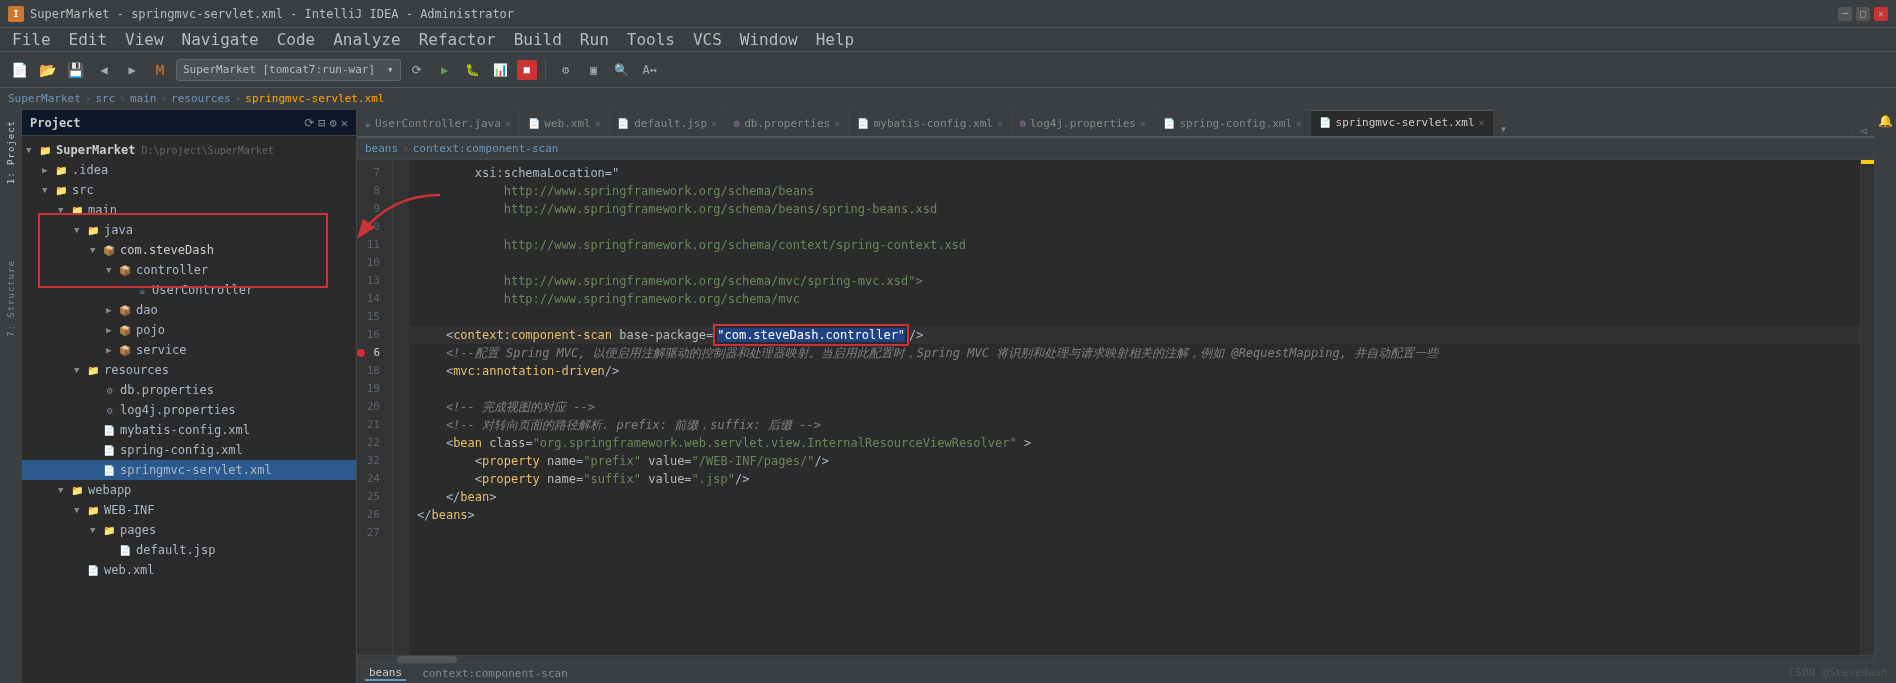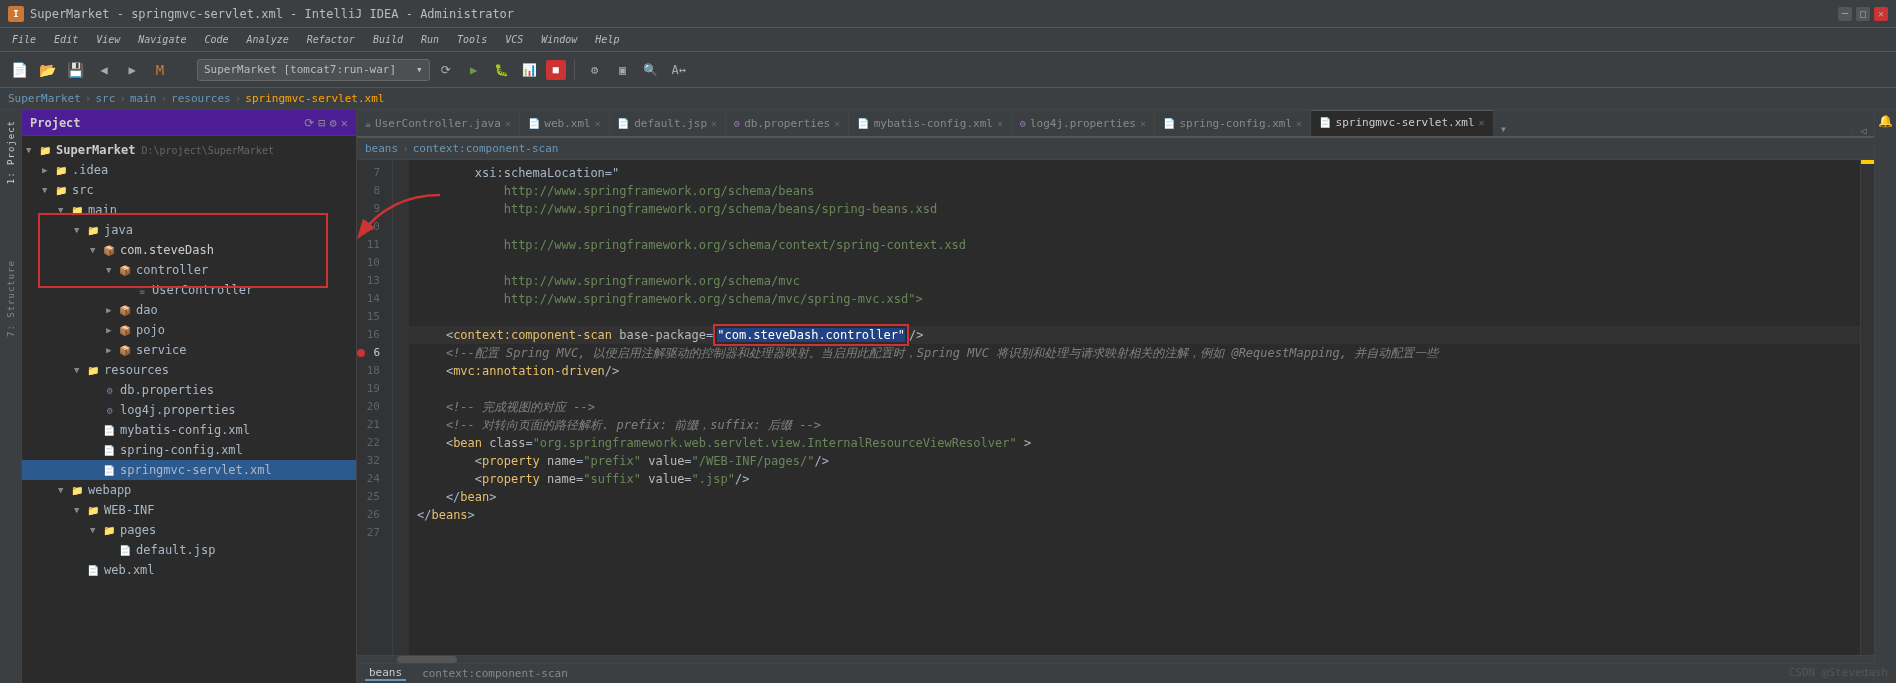--- a/index.html
+++ b/index.html
@@ -50,23 +50,22 @@
       height: 24px;
       display: flex;
       align-items: center;
       padding: 0 4px;
       border-bottom: 1px solid #555;
       gap: 2px;
     }
     .menu-item {
       padding: 2px 8px;
       color: #bbb;
-      font-size: 10px;
+      font-size: 16px;
       cursor: pointer;
-      font-style: italic;
     }
 
     
     .toolbar {
       background: #3c3f41;
       height: 36px;
       display: flex;
       align-items: center;
       padding: 0 8px;
       border-bottom: 1px solid #555;
@@ -85,22 +84,21 @@
     .toolbar-dropdown {
       background: #4c5052;
       border: 1px solid #666;
       height: 22px;
       display: flex;
       align-items: center;
       padding: 0 6px;
       color: #bbb;
       font-size: 11px;
       border-radius: 3px;
-      gap: 20px;
-      margin-left: 21px;
+      gap: 12px;
     }
     .toolbar-sep {
       width: 1px;
       height: 20px;
       background: #555;
       margin: 0 4px;
     }
 
     
     .breadcrumb {
@@ -147,21 +145,21 @@
 
     
     .project-panel {
       width: 335px;
       background: #2b2b2b;
       border-right: 1px solid #444;
       display: flex;
       flex-direction: column;
     }
     .project-header {
-      background: #4c1d95;
+      background: #0f172a;
       height: 26px;
       display: flex;
       align-items: center;
       padding: 0 8px;
       border-bottom: 1px solid #444;
       gap: 6px;
     }
     .project-header-title {
       color: #ccc;
       font-size: 12px;
@@ -728,25 +726,25 @@
 
           <div class="code-line"></div>
 
           <div class="code-line">
             <span style="color:#6a8759;">            http://www.springframework.org/schema/context/spring-context.xsd</span>
           </div>
 
           <div class="code-line"></div>
 
           <div class="code-line">
+            <span style="color:#6a8759;">            http://www.springframework.org/schema/mvc/spring-mvc.xsd"&gt;</span>
+          </div>
+
+          <div class="code-line">
             <span style="color:#6a8759;">            http://www.springframework.org/schema/mvc</span>
-          </div>
-
-          <div class="code-line">
-            <span style="color:#6a8759;">            http://www.springframework.org/schema/mvc/spring-mvc.xsd"&gt;</span>
           </div>
 
           <div class="code-line"></div>
 
 
           <div class="code-line cursor-line" style="background:#323232;">
             <span style="color:#a9b7c6;">    &lt;</span><span style="color:#e8bf6a;">context:component-scan</span><span style="color:#a9b7c6;"> </span><span style="color:#bababa;">base-package</span><span style="color:#a9b7c6;">=</span><span style="display:inline-block;border:2px solid #cc3333;padding:0 2px;background:#2b2b2b;"><span style="background:#214283;color:#ffffff;">"com.steveDash.controller"</span></span><span style="color:#a9b7c6;">/&gt;</span>
           </div>
 
           <div class="code-line">

